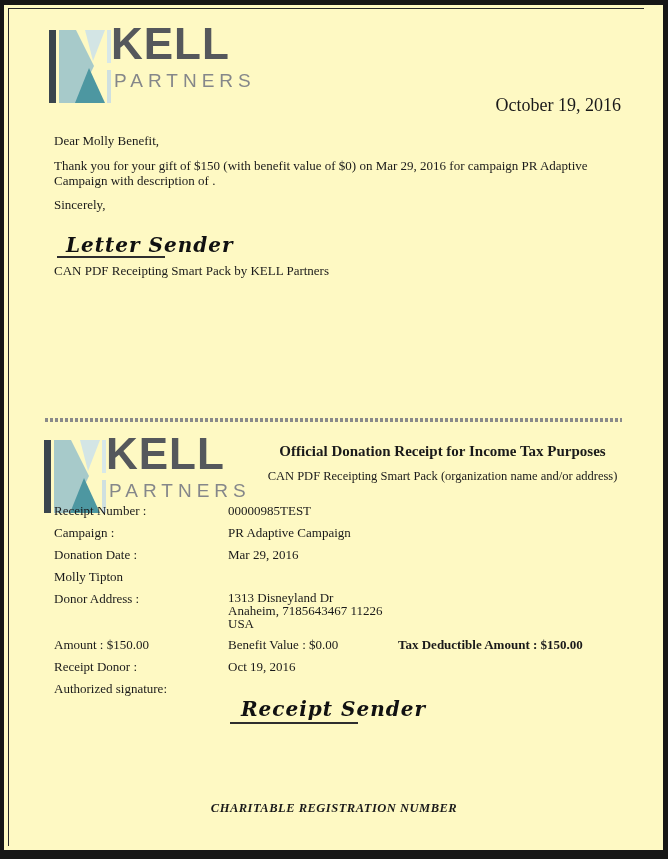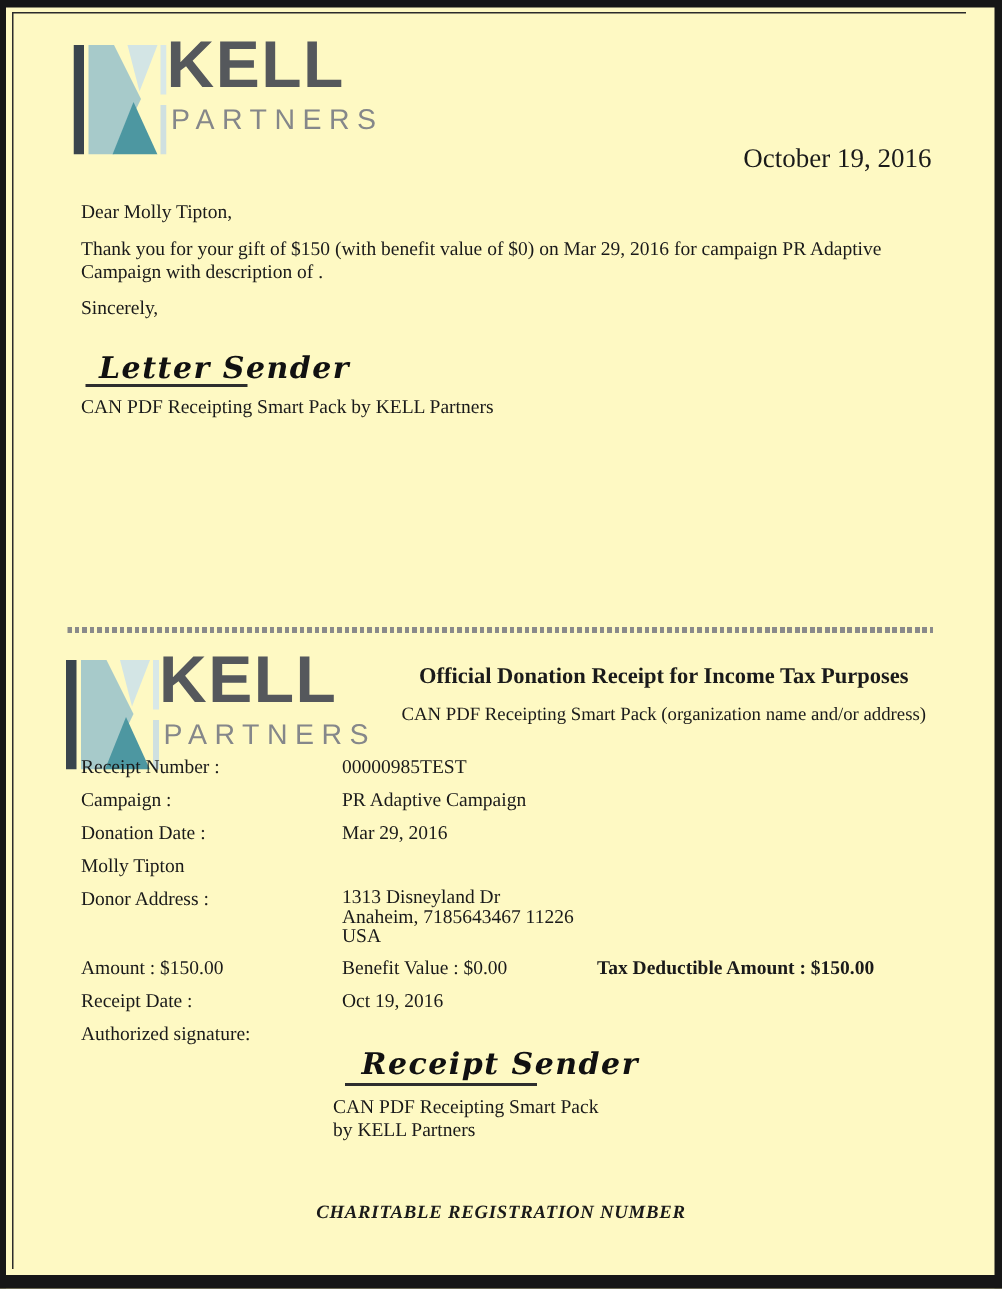--- a/index.html
+++ b/index.html
@@ -80,21 +80,21 @@
       <polygon points="36,0 56,0 44,31" fill="#d3e5e5"></polygon>
       <polygon points="40,38 56,73 26,73" fill="#4d97a1"></polygon>
       <rect x="58" y="0" width="4" height="33" fill="#d8e8e8"></rect>
       <rect x="58" y="40" width="4" height="33" fill="#cfe0e0"></rect>
     </svg>
     <div class="brand-kell">KELL</div>
     <div class="brand-partners">PARTNERS</div>
   </div>
 
   <div class="date-line">October 19, 2016</div>
-  <div class="salutation serif-13">Dear Molly Tipton,</div>
+  <div class="salutation serif-13">Dear Molly Benefit,</div>
   <div class="letter-body serif-13">Thank you for your gift of $150 (with benefit value of $0) on Mar 29, 2016 for campaign PR Adaptive Campaign with description of .</div>
   <div class="closing serif-13">Sincerely,</div>
 
   <div class="script-sig letter-sig">Letter Sender</div>
   <div class="sig-underline letter-sig-line"></div>
   <div class="letter-caption serif-13">CAN PDF Receipting Smart Pack by KELL Partners</div>
 
   <div class="divider"></div>
 
   <div class="logo-block logo-2">
@@ -136,30 +136,26 @@
         <div>Anaheim, 7185643467 11226</div>
         <div>USA</div>
       </div>
     </div>
     <div class="amount-row">
       <div class="amount-col1">Amount : $150.00</div>
       <div class="amount-col2">Benefit Value : $0.00</div>
       <div class="amount-col3">Tax Deductible Amount :  $150.00</div>
     </div>
     <div class="f-row">
-      <div class="f-label">Receipt Date :</div>
+      <div class="f-label">Receipt Donor :</div>
       <div class="f-value">Oct 19, 2016</div>
     </div>
     <div class="f-row">
       <div>Authorized signature:</div>
     </div>
   </div>
 
   <div class="script-sig receipt-sig">Receipt Sender</div>
   <div class="sig-underline receipt-sig-line"></div>
-  <div class="receipt-caption">
-    <div>CAN PDF Receipting Smart Pack</div>
-    <div>by KELL Partners</div>
-  </div>
 
   <div class="charity-footer">CHARITABLE REGISTRATION NUMBER</div>
 
 </div>
 
 </body></html>

